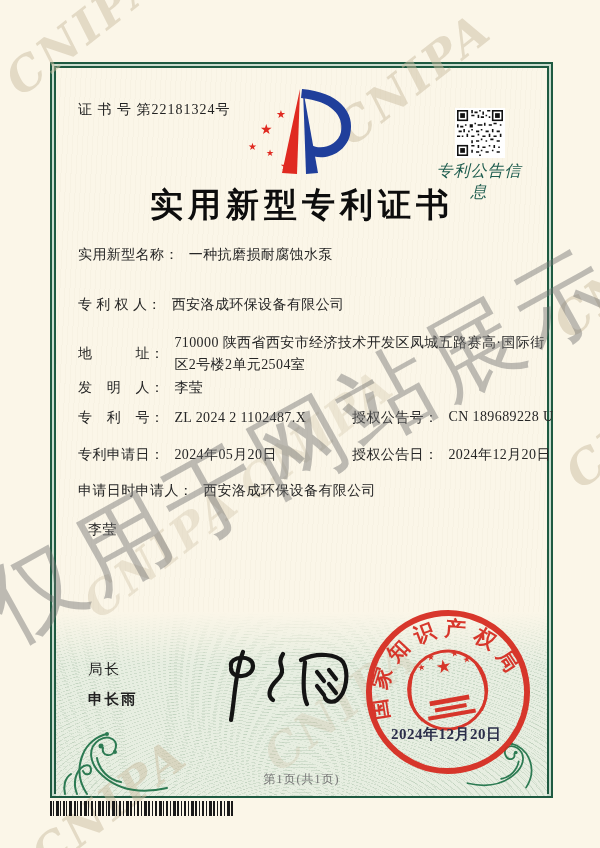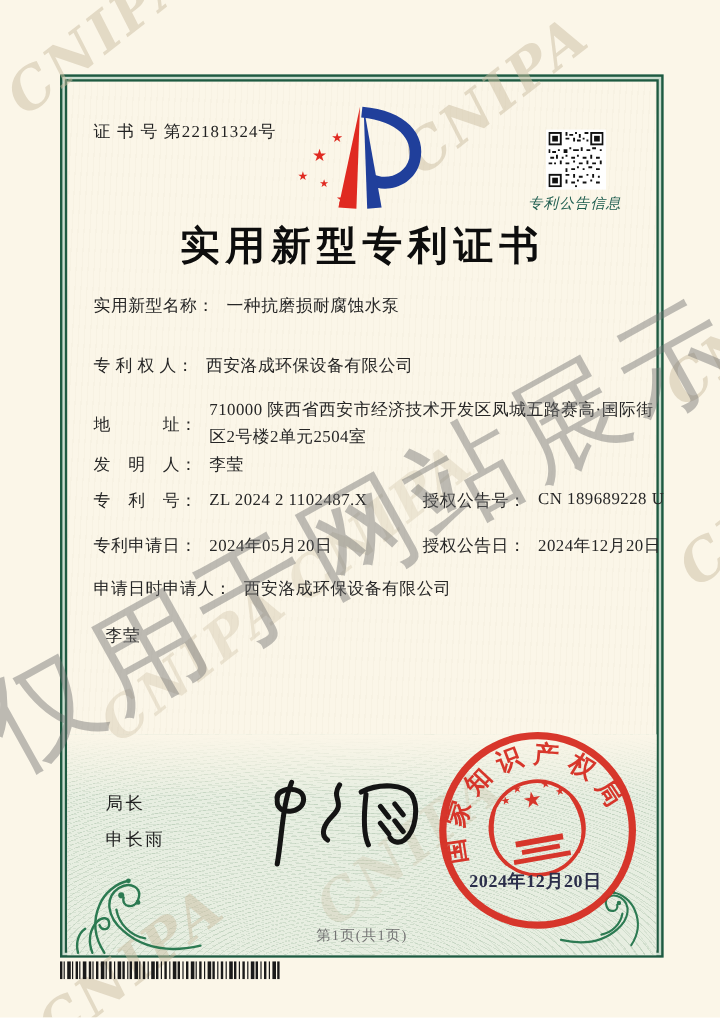--- a/index.html
+++ b/index.html
@@ -29,38 +29,38 @@
       repeating-radial-gradient(ellipse 900px 420px at 50% 118%,rgba(124,160,128,0.22) 0 1px,rgba(0,0,0,0) 1px 6px),
       repeating-radial-gradient(ellipse 700px 300px at 18% 124%,rgba(124,160,128,0.14) 0 1px,rgba(0,0,0,0) 1px 7px);}
   .band::before{content:"";position:absolute;left:0;top:0;right:0;height:52px;
     background:linear-gradient(180deg,#fbf6e8 0%,rgba(251,246,232,0) 100%);}
 
   
   .cert-no{position:absolute;left:78px;top:101px;font-size:14px;letter-spacing:1px;color:#222;z-index:2;}
   .logo{position:absolute;left:240px;top:86px;z-index:2;}
   .qr{position:absolute;left:455px;top:108px;z-index:2;background:#fff;padding:2px;}
   .qr-caption{position:absolute;left:436px;top:161px;width:86px;text-align:center;
-    font-size:12px;letter-spacing:1px;color:#1d5c4e;font-style:italic;z-index:2;}
+    font-size:16px;letter-spacing:1px;color:#1d5c4e;font-style:italic;z-index:2;}
   .title{position:absolute;left:50px;top:183px;width:504px;text-align:center;
     font-size:33px;font-weight:bold;letter-spacing:5px;color:#0d0d0d;z-index:2;}
 
   
   .row{position:absolute;left:78px;display:flex;font-size:14px;color:#262626;z-index:2;letter-spacing:0.4px;align-items:center;}
   .lbl{white-space:pre;}
   .val{margin-left:10px;white-space:pre;font-family:Liberation Serif, serif;}
   .val.wrap{white-space:normal;width:372px;line-height:1.6;}
   .col-right{position:absolute;left:274px;top:0;display:flex;}
 
   
   .para{position:absolute;left:72px;top:564px;width:462px;font-size:12.5px;line-height:2.05;
     font-style:italic;letter-spacing:0.3px;color:#333;text-indent:2em;z-index:2;text-align:justify;}
 
   
   .sig-role{position:absolute;left:88px;top:660px;font-size:14.5px;letter-spacing:2px;color:#222;z-index:3;}
-  .sig-name{position:absolute;left:88px;top:690px;font-size:14.5px;letter-spacing:2px;color:#222;z-index:3;}
+  .sig-name{position:absolute;left:88px;top:690px;font-size:14.5px;letter-spacing:2px;color:#222;z-index:3;font-weight:bold;}
   .sig-hand{position:absolute;left:205px;top:638px;z-index:3;}
   .seal{position:absolute;left:362px;top:606px;z-index:6;transform:rotate(-10deg);opacity:0.93;}
   .seal-date{position:absolute;left:391px;top:725px;font-size:15px;letter-spacing:0.5px;
     color:#2b2e4a;z-index:7;font-weight:bold;}
   .footer{position:absolute;left:50px;top:771px;width:503px;text-align:center;
     font-size:12px;color:#737373;z-index:2;letter-spacing:1px;}
   .flourish{position:absolute;z-index:1;}
   .barcode{position:absolute;left:50px;top:801px;z-index:2;}
 </style>
 </head>

